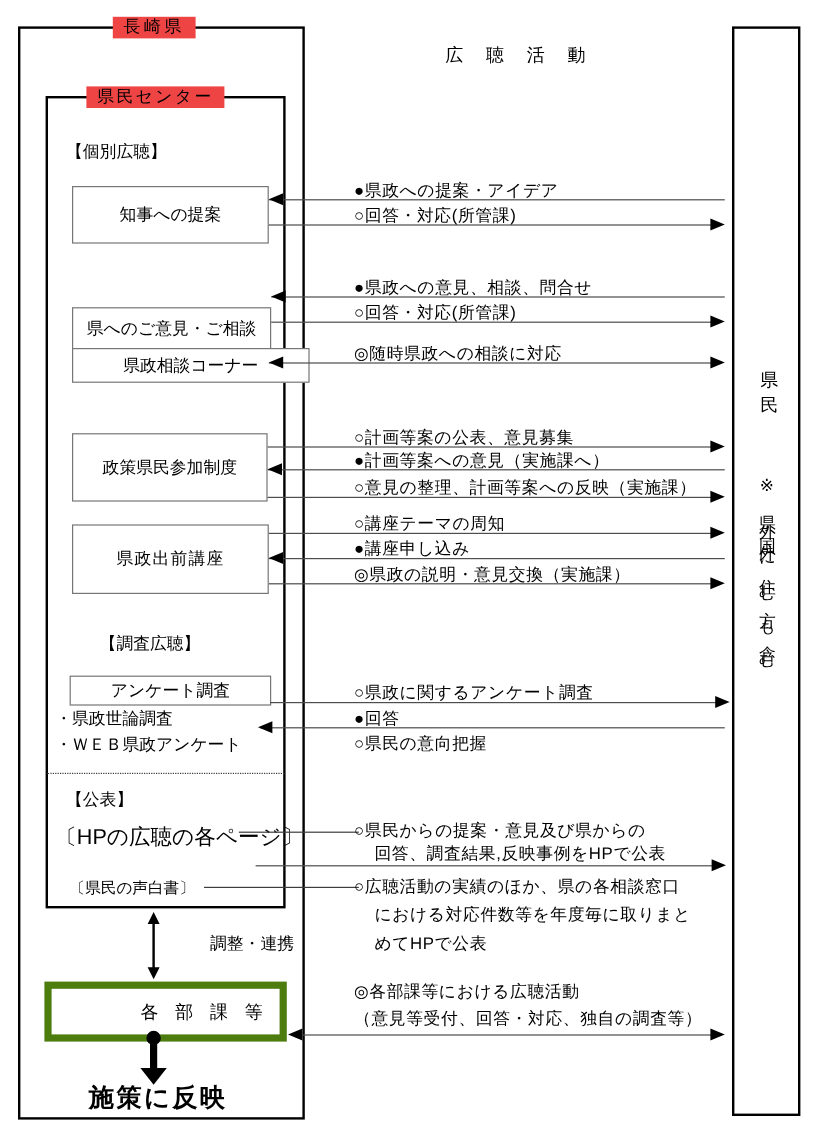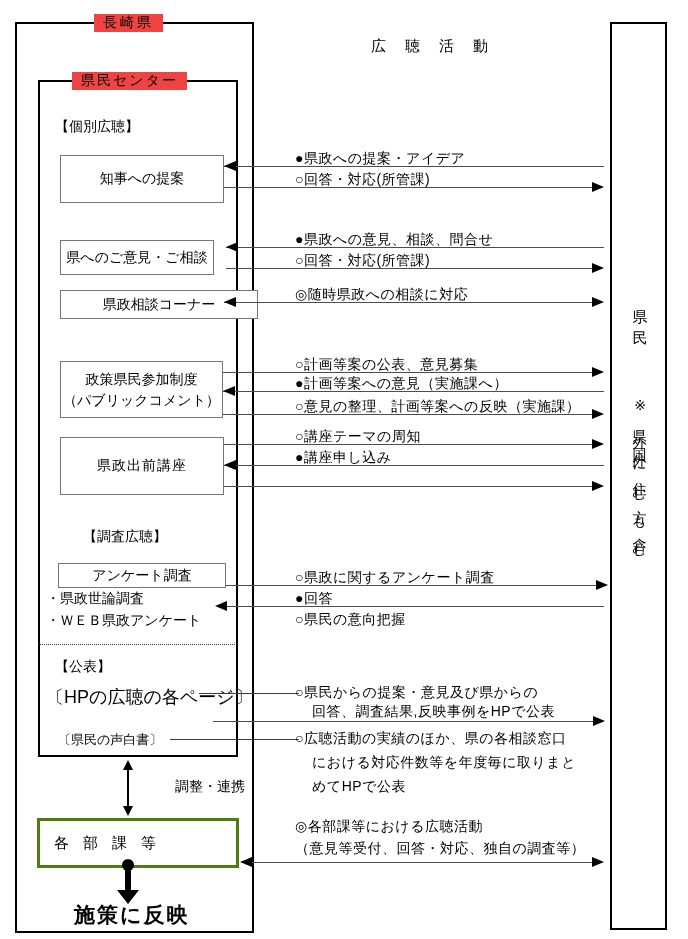--- a/index.html
+++ b/index.html
@@ -36,25 +36,24 @@
   <div class="abs vtext" style="left:630px; top:298px; font-size:15px; letter-spacing:21px;">県民</div>
   <div class="abs vtext" style="left:631px; top:397px; font-size:14px; letter-spacing:6px;">※県外・国外に住む方も含む</div>
 
   <div class="abs" style="left:371px; top:37px; font-size:15px; letter-spacing:19px; white-space:nowrap;">広聴活動</div>
 
   <div class="abs sec" style="left:55px; top:118px;">【個別広聴】</div>
   <div class="abs sec" style="left:55px; top:528px;margin-left:28px;">【調査広聴】</div>
   <div class="abs sec" style="left:55px; top:658px;">【公表】</div>
 
   <div class="abs thinbox" style="left:60px; top:155px; width:164px; height:48px;">知事への提案</div>
-  <div class="abs thinbox" style="left:60px; top:240px; width:154px; height:35px;">県へのご意見・ご相談</div>
+  <div class="abs thinbox" style="left:60px; top:256px; width:166px; height:35px;">県へのご意見・ご相談</div>
   <div class="abs thinbox" style="left:60px; top:290px; width:198px; height:29px;">県政相談コーナー</div>
   <div class="abs thinbox" style="left:60px; top:361px; width:163px; height:57px; flex-direction:column; line-height:21px;">
     <span>政策県民参加制度</span>
-    <span>（パブリックコメント）</span>
   </div>
   <div class="abs thinbox" style="left:60px; top:437px; width:164px; height:58px; letter-spacing:1px;">県政出前講座</div>
   <div class="abs thinbox" style="left:58px; top:563px; width:168px; height:25px;">アンケート調査</div>
 
   <div class="abs small-note" style="left:46px; top:590px;">・県政世論調査</div>
   <div class="abs small-note" style="left:46px; top:612px;">・ＷＥＢ県政アンケート</div>
 
   <div class="abs" style="left:39px; top:644px; width:198px; border-top:1.5px dotted #3a3a3a;"></div>
 
   <div class="abs flow-line" style="left:224px; top:166px; width:380px;"></div>
@@ -93,20 +92,21 @@
   <div class="abs flow-line" style="left:224px; top:444px; width:372px;"></div>
   <div class="abs arr-r" style="left:592px; top:439px;"></div>
   <div class="abs flow-label" style="left:295px; top:428px;">○講座テーマの周知</div>
 
   <div class="abs flow-line" style="left:224px; top:465px; width:380px;"></div>
   <div class="abs arr-l" style="left:224px; top:460px;"></div>
   <div class="abs flow-label" style="left:295px; top:449px;">●講座申し込み</div>
 
   <div class="abs flow-line" style="left:224px; top:486px; width:372px;"></div>
   <div class="abs arr-r" style="left:592px; top:481px;"></div>
+  <div class="abs flow-label" style="left:295px; top:470px;">◎県政の説明・意見交換（実施課）</div>
 
   <div class="abs flow-line" style="left:225px; top:585px; width:373px;"></div>
   <div class="abs arr-r" style="left:596px; top:580px;"></div>
   <div class="abs flow-label" style="left:295px; top:569px;">○県政に関するアンケート調査</div>
 
   <div class="abs flow-line" style="left:217px; top:606px; width:387px;"></div>
   <div class="abs arr-l" style="left:215px; top:601px;"></div>
   <div class="abs flow-label" style="left:295px; top:590px;">●回答</div>
 
   <div class="abs flow-label" style="left:295px; top:611px;">○県民の意向把握</div>
@@ -122,21 +122,21 @@
   <div class="abs conn-line" style="left:170px; top:739px; width:129px;"></div>
   <div class="abs flow-label" style="left:295px; top:730px;">○広聴活動の実績のほか、県の各相談窓口</div>
   <div class="abs flow-label" style="left:312px; top:754px;">における対応件数等を年度毎に取りまと</div>
   <div class="abs flow-label" style="left:312px; top:778px;">めてHPで公表</div>
 
   <div class="abs" style="left:127px; top:768px; height:40px; border-left:2px solid #000;"></div>
   <div class="abs arr-u" style="left:123px; top:760px;"></div>
   <div class="abs arr-d" style="left:123px; top:806px;"></div>
   <div class="abs small-note" style="left:147px; top:778px;margin-left:28px;">調整・連携</div>
 
-  <div class="abs" style="left:37px; top:818px; width:202px; height:50px; border:3px solid #4d7c0f; display:flex; align-items:center; justify-content:flex-start;">
+  <div class="abs" style="left:37px; top:818px; width:202px; height:50px; border:6px solid #4d7c0f; display:flex; align-items:center; justify-content:flex-end;">
     <span style="font-size:15px; letter-spacing:14px; text-indent:14px;">各部課等</span>
   </div>
 
   <div class="abs flow-label" style="left:295px; top:818px;">◎各部課等における広聴活動</div>
   <div class="abs flow-label" style="left:295px; top:840px;">（意見等受付、回答・対応、独自の調査等）</div>
   <div class="abs flow-line" style="left:243px; top:862px; width:351px;"></div>
   <div class="abs arr-l" style="left:240px; top:857px;"></div>
   <div class="abs arr-r" style="left:592px; top:857px;"></div>
 
   <div class="abs" style="left:122px; top:859px; width:12px; height:12px; background:#000; border-radius:50%;"></div>

